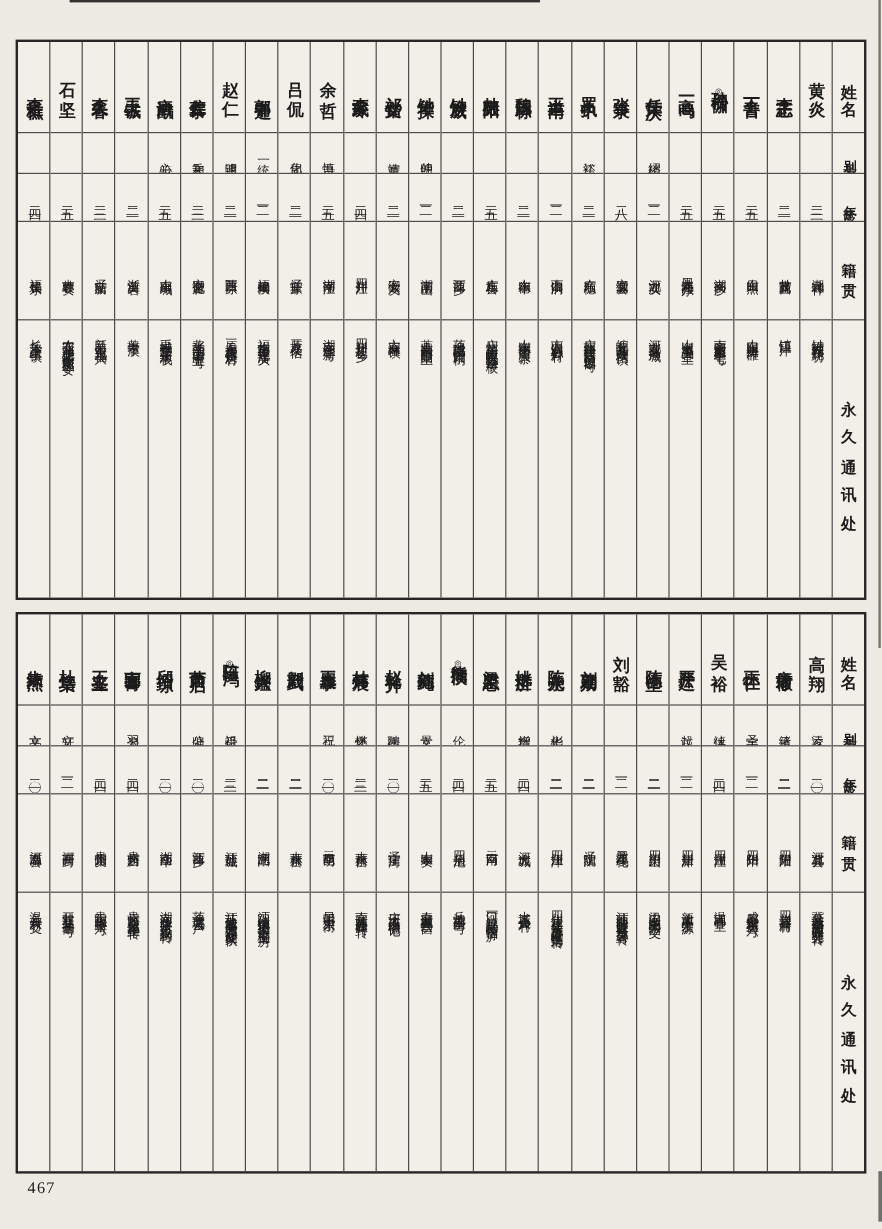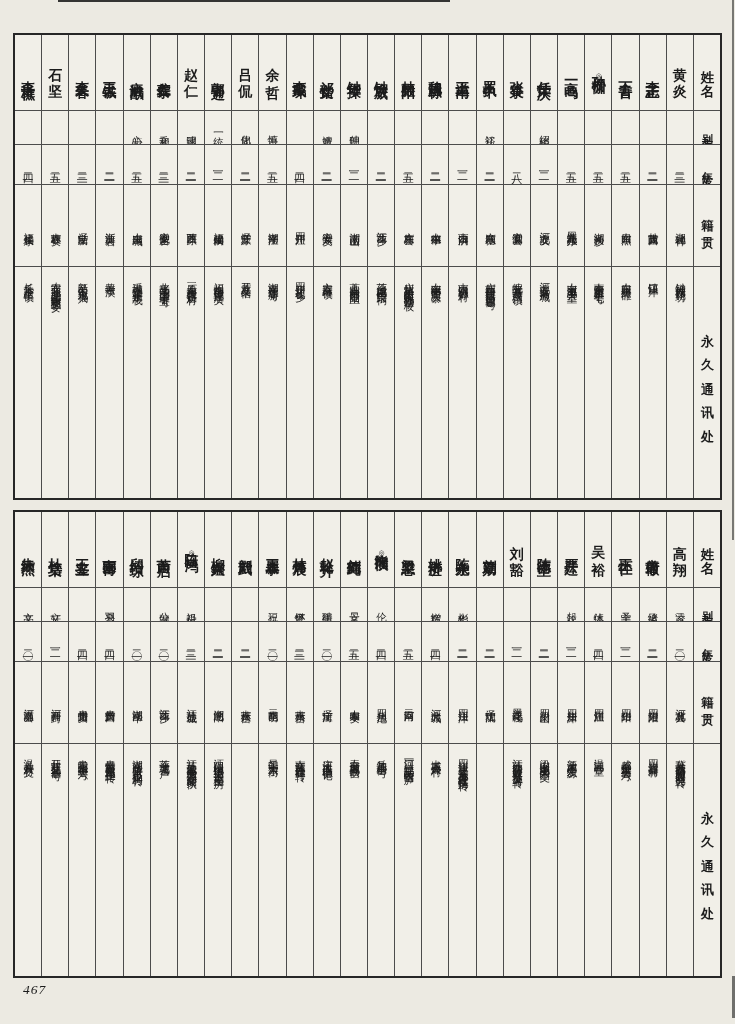--- a/index.html
+++ b/index.html
@@ -56,21 +56,21 @@
   .addr-text   { font-size: 10.5px; letter-spacing: 1.5px; line-height: 12.5px; max-height: 224px; }
 
   
   .hdr-name   { font-size: 13.5px; font-weight: bold; letter-spacing: 14px; }
   .hdr-alias  { font-size: 11px; font-weight: bold; letter-spacing: 3px; }
   .hdr-age    { font-size: 11px; font-weight: bold; letter-spacing: 3px; }
   .hdr-origin { font-size: 12.5px; font-weight: bold; letter-spacing: 17px; }
   .hc-addr    { align-items: center; padding-top: 0; }
   .hdr-addr   { font-size: 13px; font-weight: bold; letter-spacing: 24px; }
 
-  .page-num { position: absolute; left: 23px; bottom: 26px; font-size: 13.5px; letter-spacing: 1px; font-style: italic; }
+  .page-num { position: absolute; left: 23px; bottom: 26px; font-size: 13.5px; letter-spacing: 1px; }
 </style>
 </head>
 <body>
 
 <div class="page">
 
   <div class="scan-top"></div>
   <div class="scan-right"></div>
   <div class="scan-br"></div>
 

